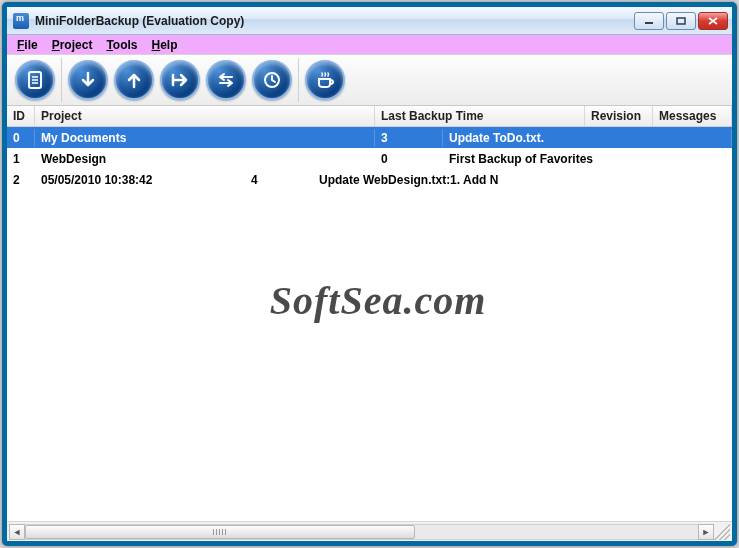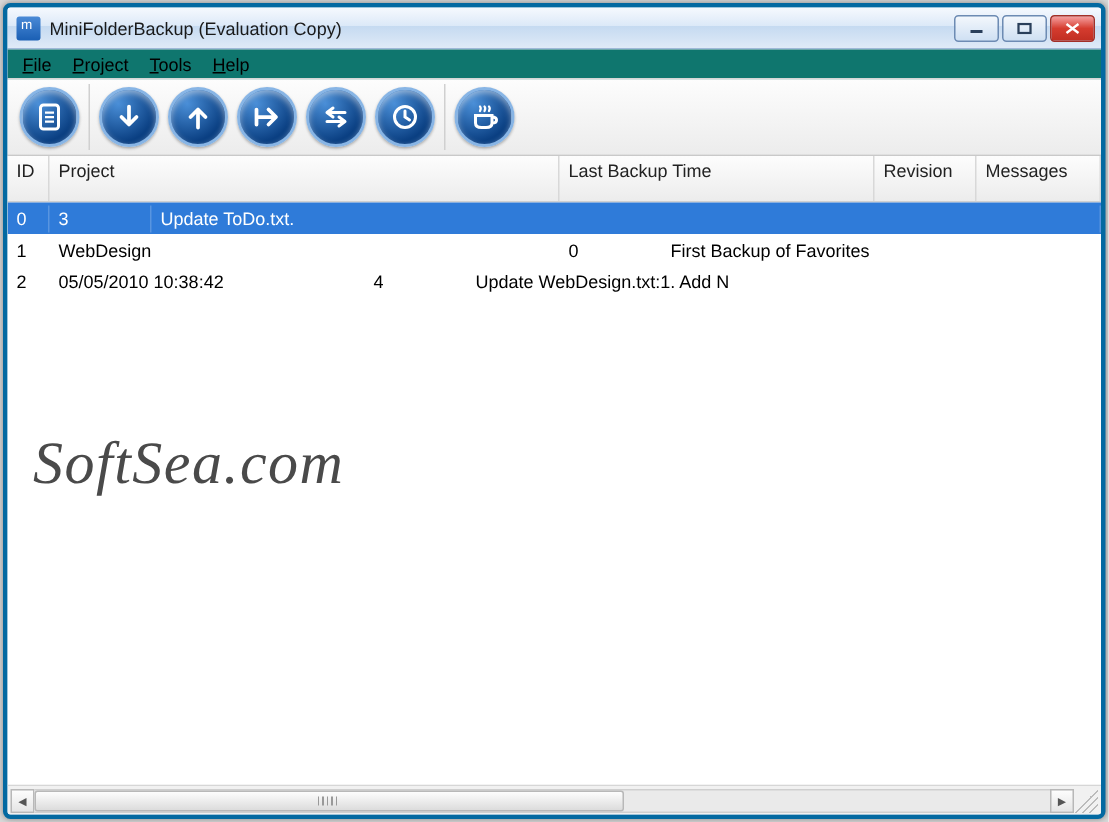--- a/index.html
+++ b/index.html
@@ -9,26 +9,27 @@
   background: #d8d8d8;
   width: 739px;
   height: 548px;
   overflow: hidden;
 }
 .window {
   width: 735px;
   height: 544px;
   margin: 2px;
   background: #fff;
-  border: 3px solid #0369a1;
+  border: 5px solid #0369a1;
   border-radius: 5px;
   box-shadow: 0 0 4px rgba(0,0,0,0.4);
   display: flex;
   flex-direction: column;
   overflow: hidden;
+  font-weight: bold;
 }
 .titlebar {
   height: 28px;
   background: linear-gradient(to bottom, #f6f9fe 0%, #dce9f8 45%, #c5daf1 46%, #dfeaf7 100%);
   border-bottom: 1px solid #9fb9d8;
   display: flex;
   align-items: center;
   padding: 0 4px 0 6px;
 }
 .titlebar .app-icon {
@@ -55,21 +56,21 @@
   background: linear-gradient(to bottom,#f3f7fc,#cfe0f3);
   cursor: pointer;
 }
 .win-btn svg { display:block; }
 .win-btn.close {
   background: linear-gradient(to bottom,#f6a0a0,#d53c2f 50%,#c12e22);
   border-color:#a23028;
 }
 .menubar {
   height: 20px;
-  background: #0f766e;
+  background: #f0abfc;
   border-bottom: 1px solid #d6d6d6;
   display: flex;
   align-items: center;
   padding: 0 4px;
   gap: 2px;
 }
 .menu-item {
   padding: 2px 6px;
   cursor: pointer;
 }
@@ -101,21 +102,21 @@
 }
 .tool-btn svg { display:block; }
 .table-wrap {
   flex: 1;
   overflow: hidden;
   position: relative;
   background: #fff;
 }
 .table-header {
   display: flex;
-  height: 31px;
+  height: 21px;
   background: linear-gradient(to bottom,#fdfdfd,#ececec);
   border-bottom: 1px solid #d0d0d0;
 }
 .th {
   border-right: 1px solid #d8d8d8;
   padding: 3px 6px;
   font-size: 12px;
   color:#222;
   overflow:hidden; white-space:nowrap;
 }
@@ -137,21 +138,21 @@
   padding: 2px 6px;
   font-size: 12px;
   overflow:hidden; white-space:nowrap;
   border-right: 1px solid transparent;
 }
 .tr.selected { background:#2f7bd9; color:#fff; }
 .tr.selected .td { border-right-color: rgba(255,255,255,0.2); }
 .watermark {
   position:absolute;
   top: 150px; left: 0; right:0;
-  text-align:left;
+  text-align:center;
   font-family: Georgia, "Times New Roman", serif;
   font-style: italic;
   font-size: 40px;
   color: #4a4a4a;
   letter-spacing: 1px;
   pointer-events:none;
   margin-left:17px;
 }
 .statusbar {
   height: 20px;
@@ -288,20 +289,21 @@
       <div class="th col-id">ID</div>
       <div class="th col-project">Project</div>
       <div class="th col-time">Last Backup Time</div>
       <div class="th col-rev">Revision</div>
       <div class="th col-msg">Messages</div>
     </div>
     <div class="table-body">
       <div id="rows-here">
           <div class="tr selected">
             <div class="td col-id">0</div>
+            <div class="td col-project">My Documents</div>
             <div class="td col-rev">3</div>
             <div class="td col-msg">Update ToDo.txt.</div>
           </div>
           <div class="tr">
             <div class="td col-id">1</div>
             <div class="td col-project">WebDesign</div>
             <div class="td col-rev">0</div>
             <div class="td col-msg">First Backup of Favorites</div>
           </div>
           <div class="tr">

